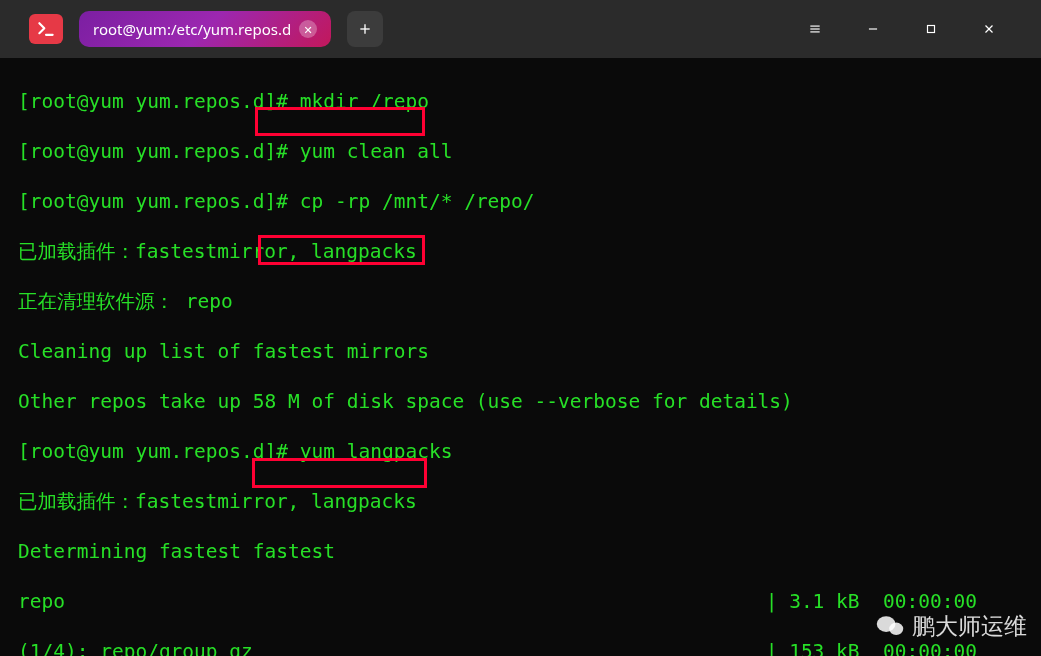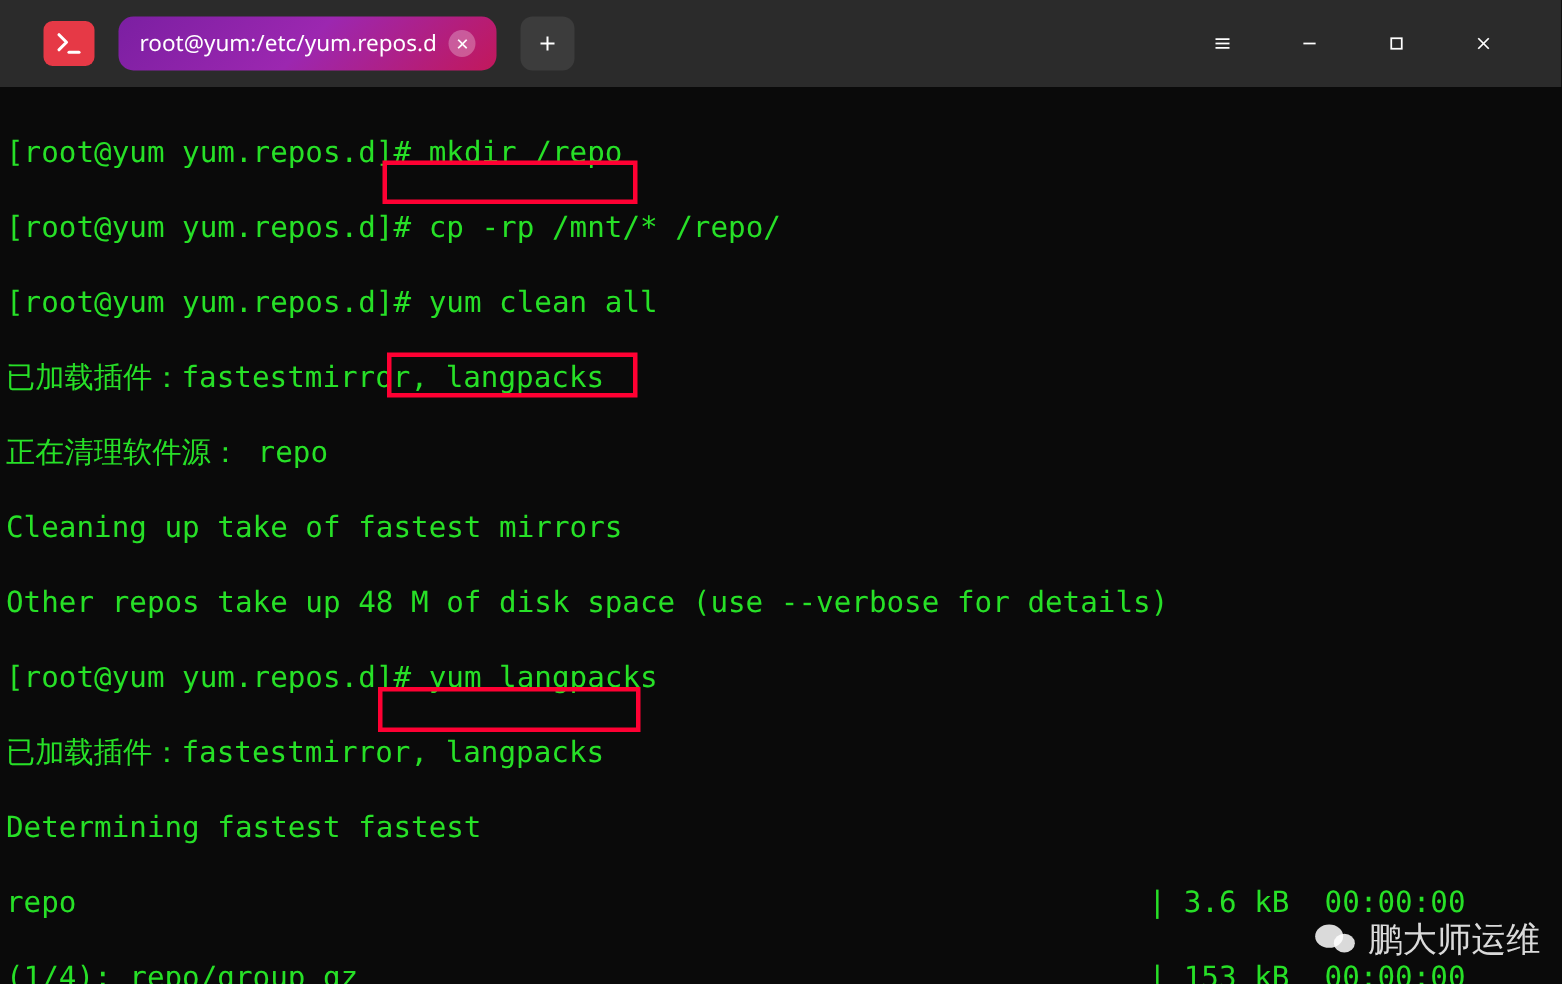--- a/index.html
+++ b/index.html
@@ -63,21 +63,21 @@
   
   .terminal {
     padding: 6px 4px;
     font-size: 19.5px;
     line-height: 25px;
     color: #27e027;
     font-weight: 500;
     white-space: pre;
     font-family: "Menlo","Consolas","DejaVu Sans Mono",monospace;
   }
-  .line { display: block; min-height: 25px; }
+  .line { display: block; min-height: 25px; margin-left: 14px; }
 
   
   .dl-row { display: flex; text-align: center; }
   .dl-left { flex: 0 0 auto; }
   .dl-right { margin-left: auto; padding-right: 60px; }
 
   
   .hlbox {
     position: absolute;
     border: 3px solid #ff0033;
@@ -144,30 +144,30 @@
       <svg viewBox="0 0 24 24" fill="none" stroke="#fff" stroke-width="2">
           <line x1="6" y1="6" x2="18" y2="18"></line>
           <line x1="18" y1="6" x2="6" y2="18"></line>
         </svg>
     </div>
   </div>
 </div>
 
 <div class="terminal">
 <span class="line"><span>[root@yum yum.repos.d]#</span> <span>mkdir /repo</span></span>
+<span class="line"><span>[root@yum yum.repos.d]#</span> <span>yum clean all</span></span>
 <span class="line"><span>[root@yum yum.repos.d]#</span> <span>cp -rp /mnt/* /repo/</span></span>
-<span class="line"><span>[root@yum yum.repos.d]#</span> <span>yum clean all</span></span>
 <span class="line">已加载插件：fastestmirror, langpacks</span>
 <span class="line">正在清理软件源： repo</span>
-<span class="line">Cleaning up take of fastest mirrors</span>
-<span class="line">Other repos take up 48 M of disk space (use --verbose for details)</span>
+<span class="line">Cleaning up list of fastest mirrors</span>
+<span class="line">Other repos take up 58 M of disk space (use --verbose for details)</span>
 <span class="line"><span>[root@yum yum.repos.d]#</span> <span>yum langpacks</span></span>
 <span class="line">已加载插件：fastestmirror, langpacks</span>
 <span class="line">Determining fastest fastest</span>
-<span class="line dl-row"><span class="dl-left">repo</span><span class="dl-right">| <span>3.6 kB</span>  <span>00:00:00</span></span></span>
+<span class="line dl-row"><span class="dl-left">repo</span><span class="dl-right">| <span>3.1 kB</span>  <span>00:00:00</span></span></span>
 <span class="line dl-row"><span class="dl-left">(1/4): repo/group_gz</span><span class="dl-right">| <span>153 kB</span>  <span>00:00:00</span></span></span>
 
 
 
 
 
 
 
 
 

